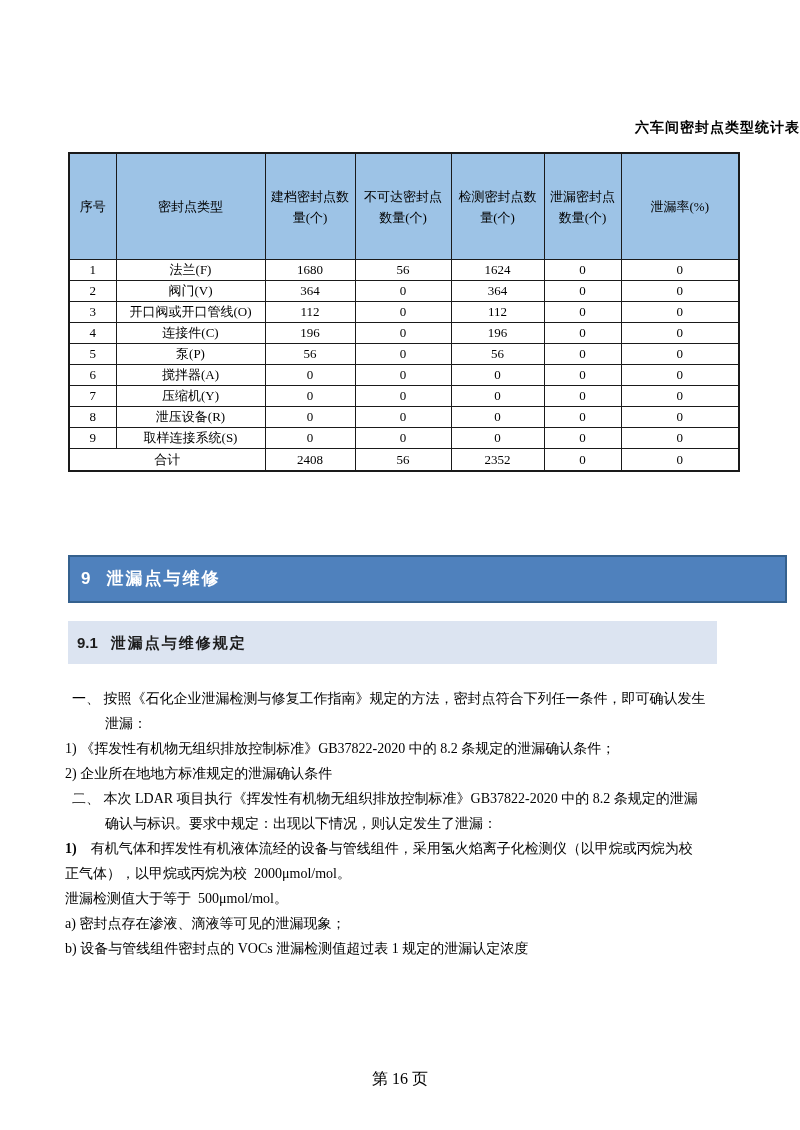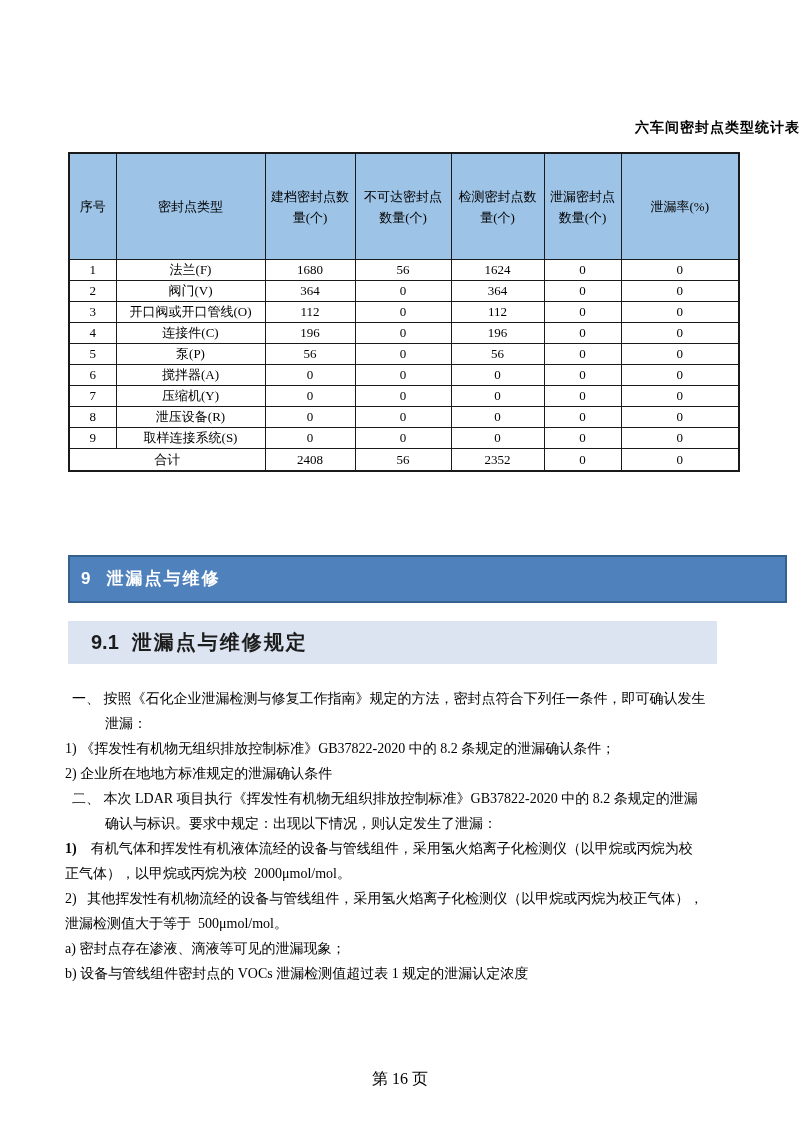--- a/index.html
+++ b/index.html
@@ -51,22 +51,22 @@
     letter-spacing:2px;
   }
   .h1bar .sec-num { margin-right:16px; letter-spacing:0; }
 
   .h2bar {
     position:absolute; left:68px; top:621px; width:649px; height:43px;
     box-sizing:border-box;
     background:var(--h2-bg,#DCE4F1);
     color:var(--h2-fg,#1C1C1C);
     font-family:"Liberation Sans","DejaVu Sans",sans-serif;
-    font-weight:bold; font-size:20px; line-height:43px;
-    padding-left:23px;
+    font-weight:bold; font-size:15px; line-height:43px;
+    padding-left:9px;
     letter-spacing:2px;
   }
   .h2bar .sec-num { margin-right:13px; letter-spacing:0; }
 
   
   .bodytext {
     position:absolute; left:65px; top:686px; width:678px;
     font-size:14px; line-height:25px;
   }
   .bodytext .line { white-space:pre; }
@@ -213,21 +213,20 @@
 
   <div class="bodytext">
       <div class="line ind1"><span class="marker">一、</span><span> 按照《石化企业泄漏检测与修复工作指南》规定的方法，密封点符合下列任一条件，即可确认发生</span></div>
       <div class="line ind2"><span>泄漏：</span></div>
       <div class="line ind0"><span class="marker">1)</span><span> 《挥发性有机物无组织排放控制标准》GB37822-2020 中的 8.2 条规定的泄漏确认条件；</span></div>
       <div class="line ind0"><span class="marker">2)</span><span> 企业所在地地方标准规定的泄漏确认条件</span></div>
       <div class="line ind1"><span class="marker">二、</span><span> 本次 LDAR 项目执行《挥发性有机物无组织排放控制标准》GB37822-2020 中的 8.2 条规定的泄漏</span></div>
       <div class="line ind2"><span>确认与标识。要求中规定：出现以下情况，则认定发生了泄漏：</span></div>
       <div class="line ind0"><span class="marker b">1)</span><span>    有机气体和挥发性有机液体流经的设备与管线组件，采用氢火焰离子化检测仪（以甲烷或丙烷为校</span></div>
       <div class="line ind0"><span>正气体），以甲烷或丙烷为校  2000μmol/mol。</span></div>
-      <div class="line ind0"><span class="marker">2)</span><span>   其他挥发性有机物流经的设备与管线组件，采用氢火焰离子化检测仪（以甲烷或丙烷为校正气体），</span></div>
       <div class="line ind0"><span>泄漏检测值大于等于  500μmol/mol。</span></div>
       <div class="line ind0"><span class="marker">a)</span><span> 密封点存在渗液、滴液等可见的泄漏现象；</span></div>
       <div class="line ind0"><span class="marker">b)</span><span> 设备与管线组件密封点的 VOCs 泄漏检测值超过表 1 规定的泄漏认定浓度</span></div>
     </div>
 
   <div class="footer">第 16 页</div>
 
 </div>
 
 </body></html>

